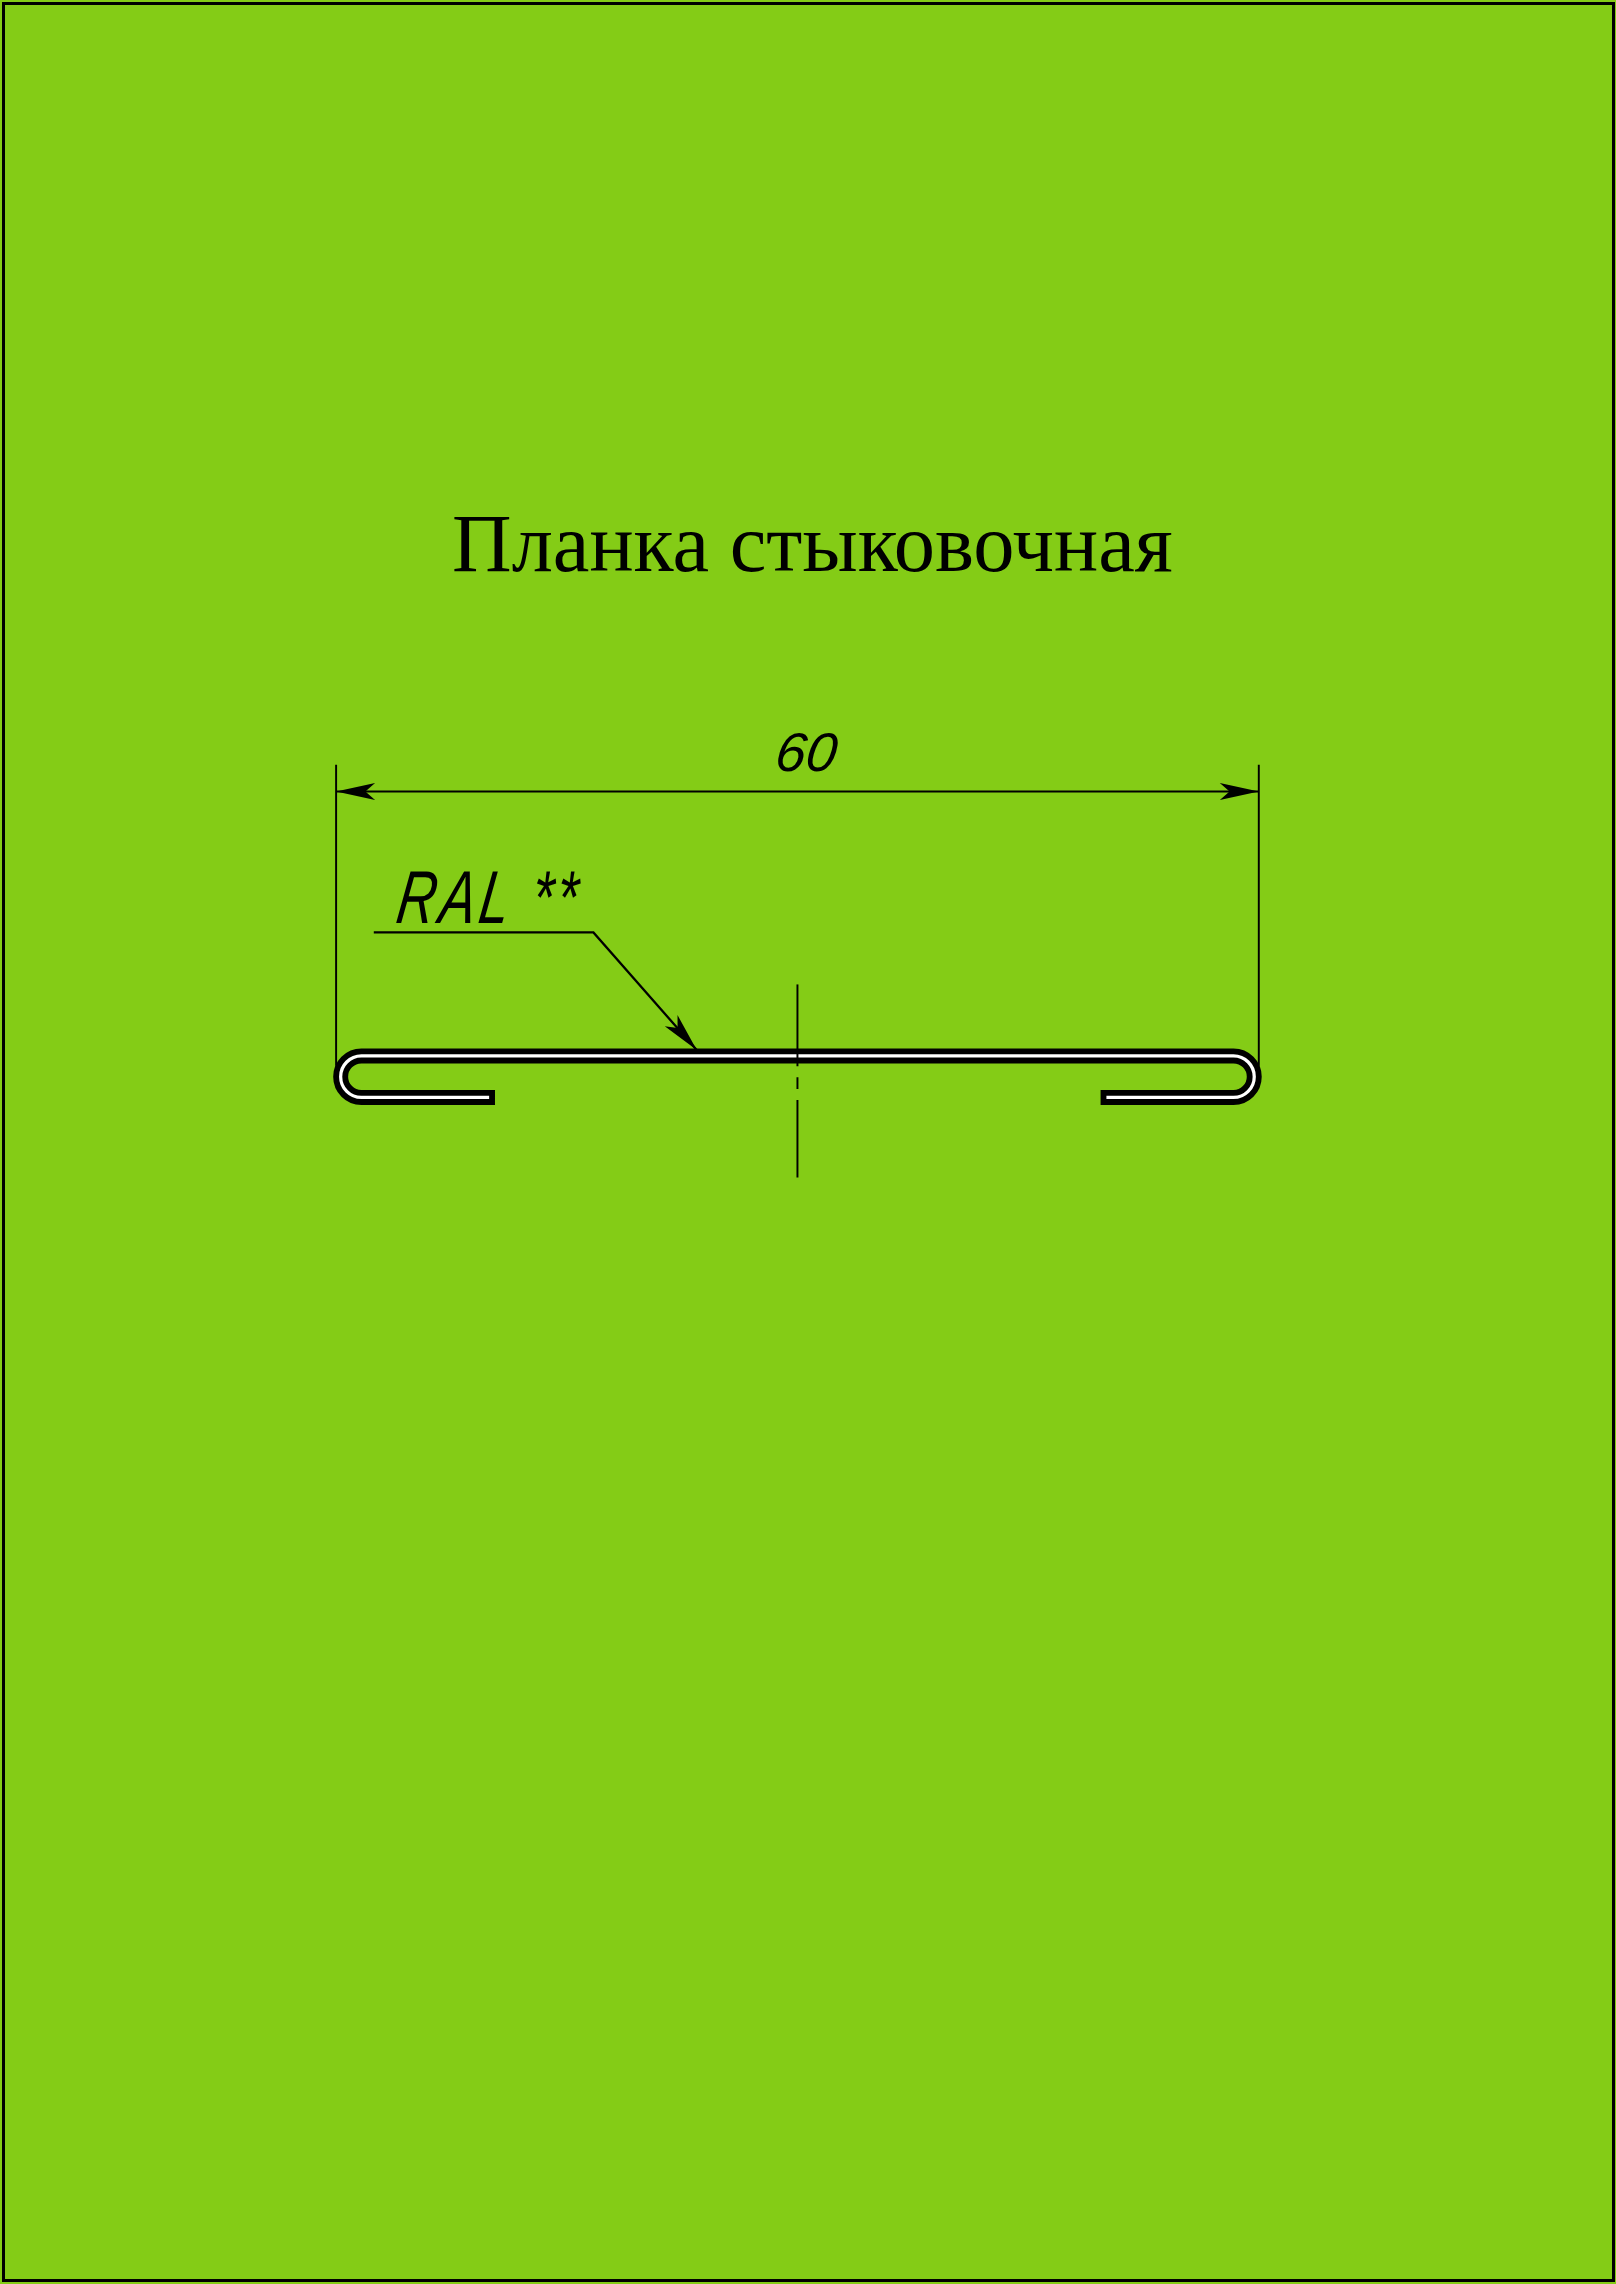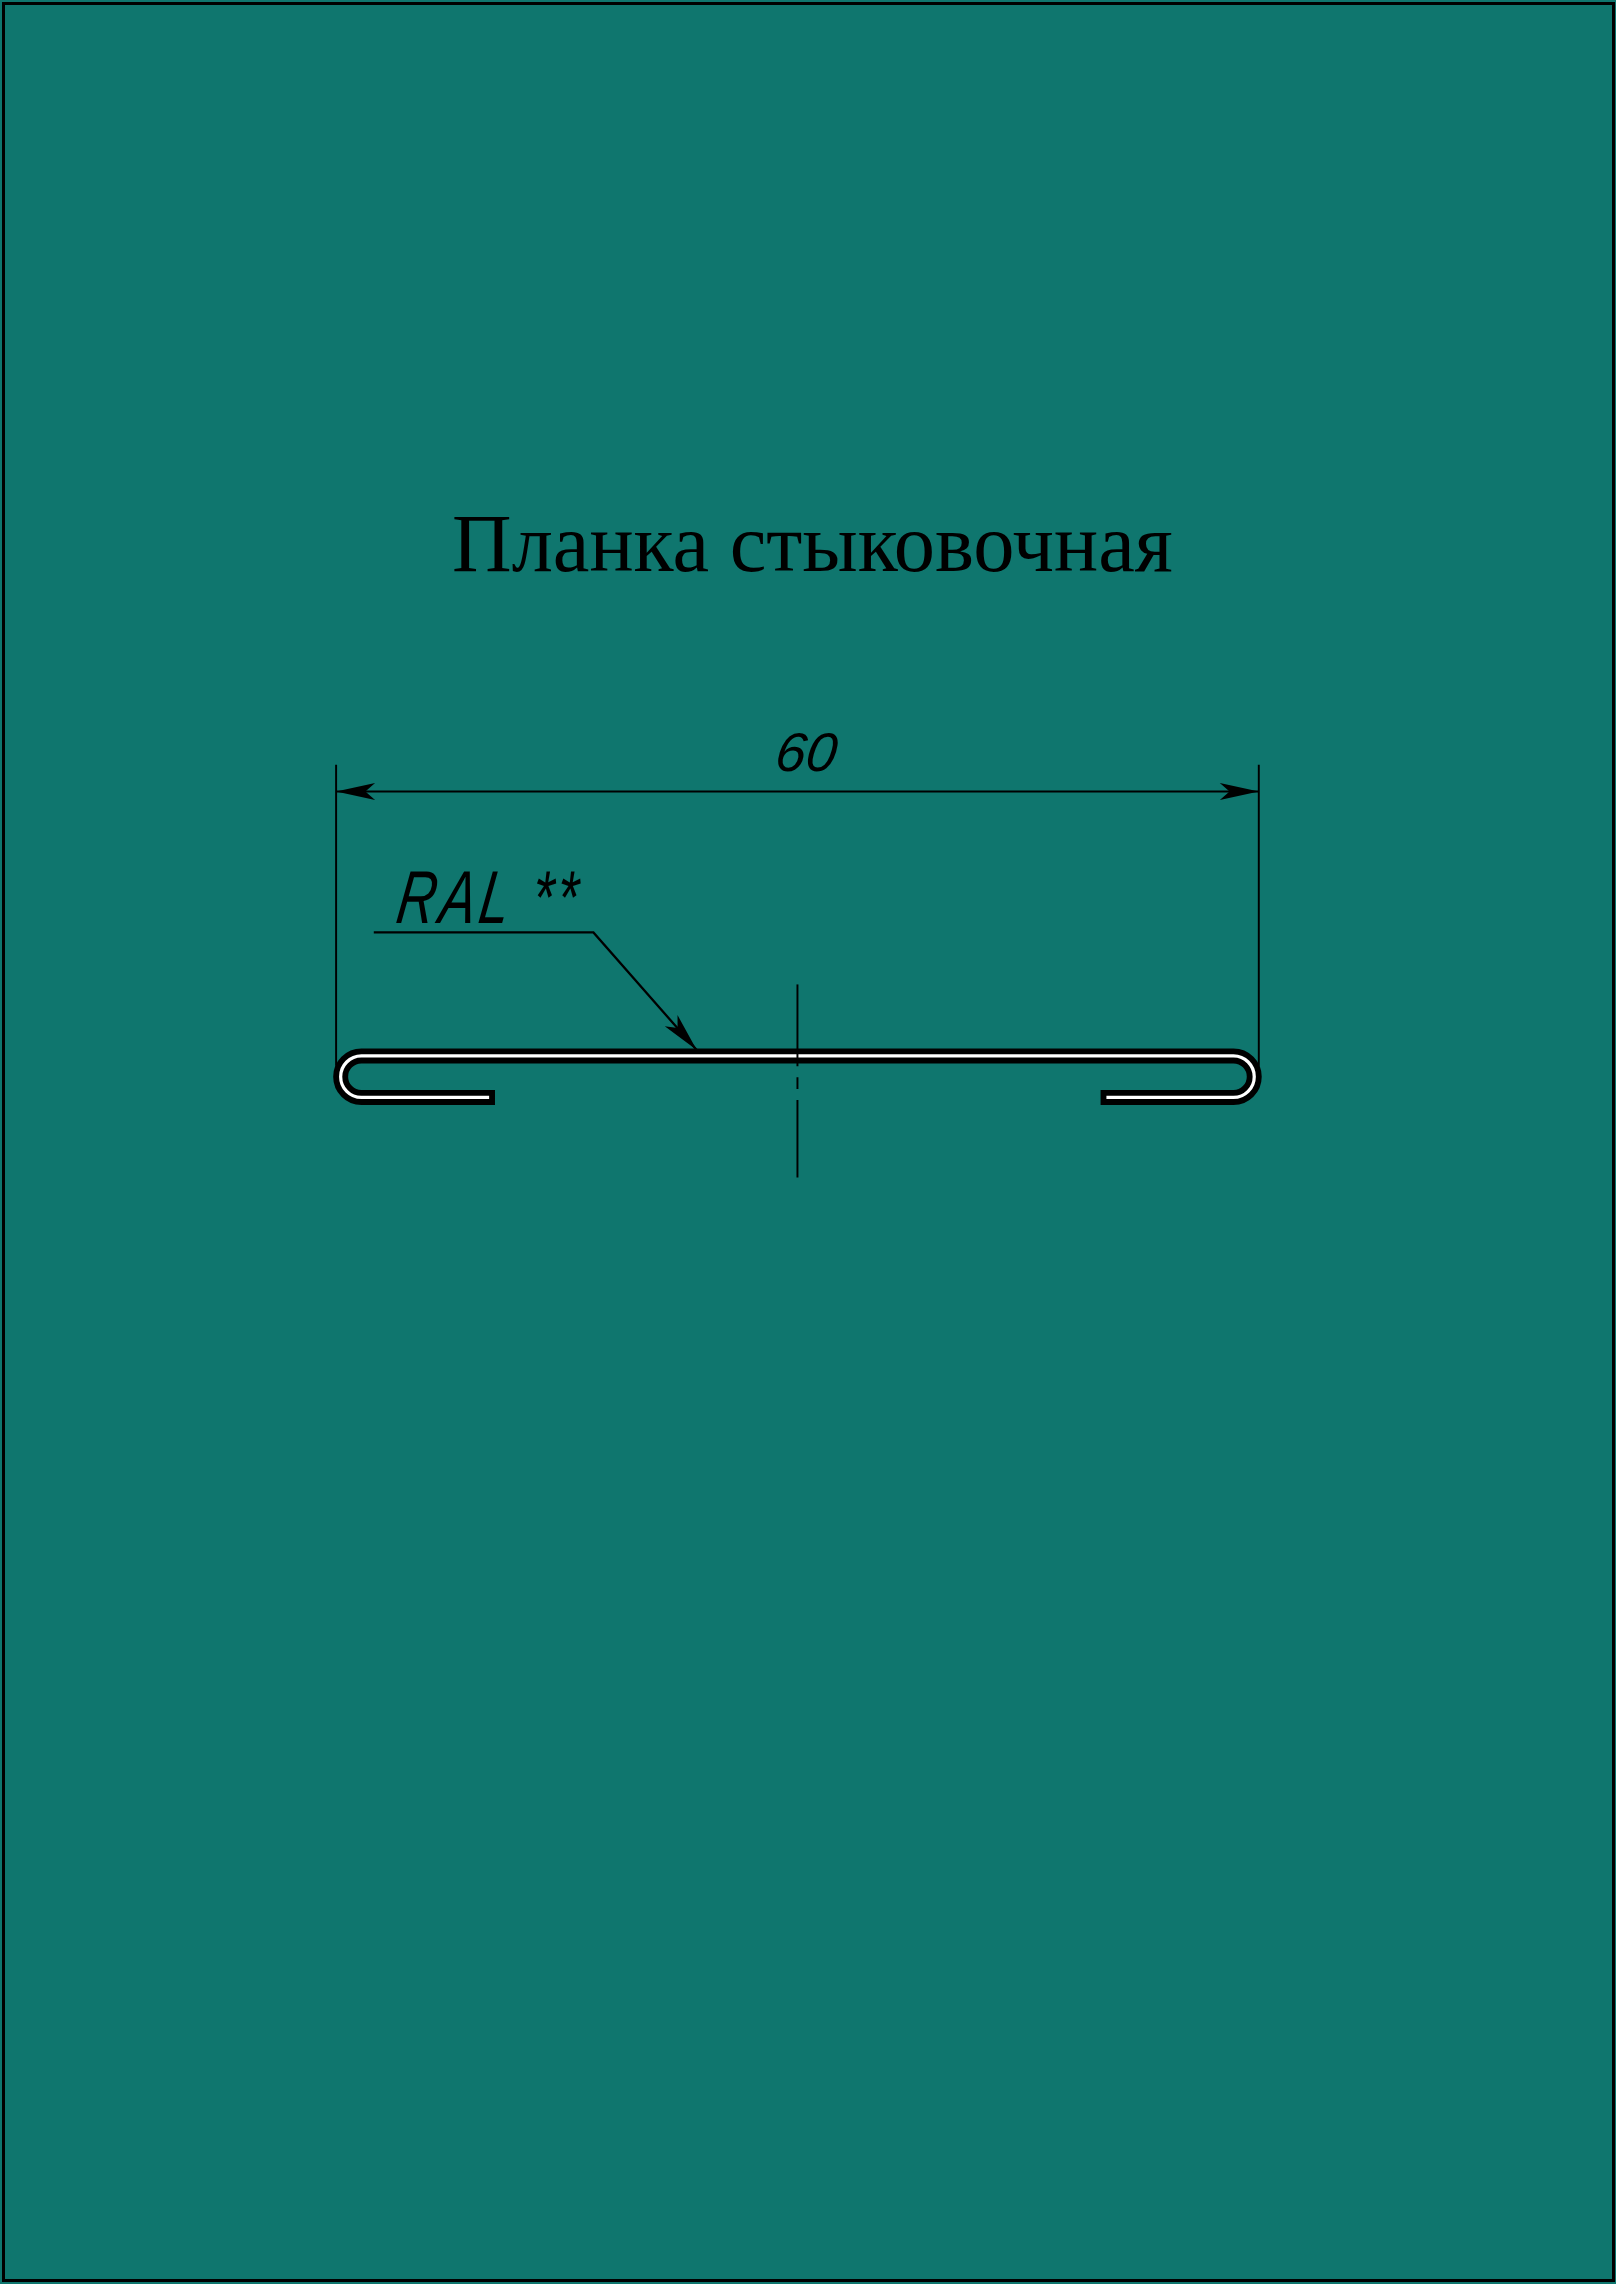--- a/index.html
+++ b/index.html
@@ -4,21 +4,21 @@
 <style>
   html, body {
     margin: 0;
     padding: 0;
     background: #ffffff;
   }
   .page {
     position: relative;
     width: 1617px;
     height: 2284px;
-    background: #0f766e;
+    background: #84cc16;
     overflow: hidden;
   }
   .frame {
     position: absolute;
     left: 1.9px;
     top: 1.9px;
     right: 1.9px;
     bottom: 1.9px;
     border: 3.2px solid #000000;
     box-sizing: border-box;

